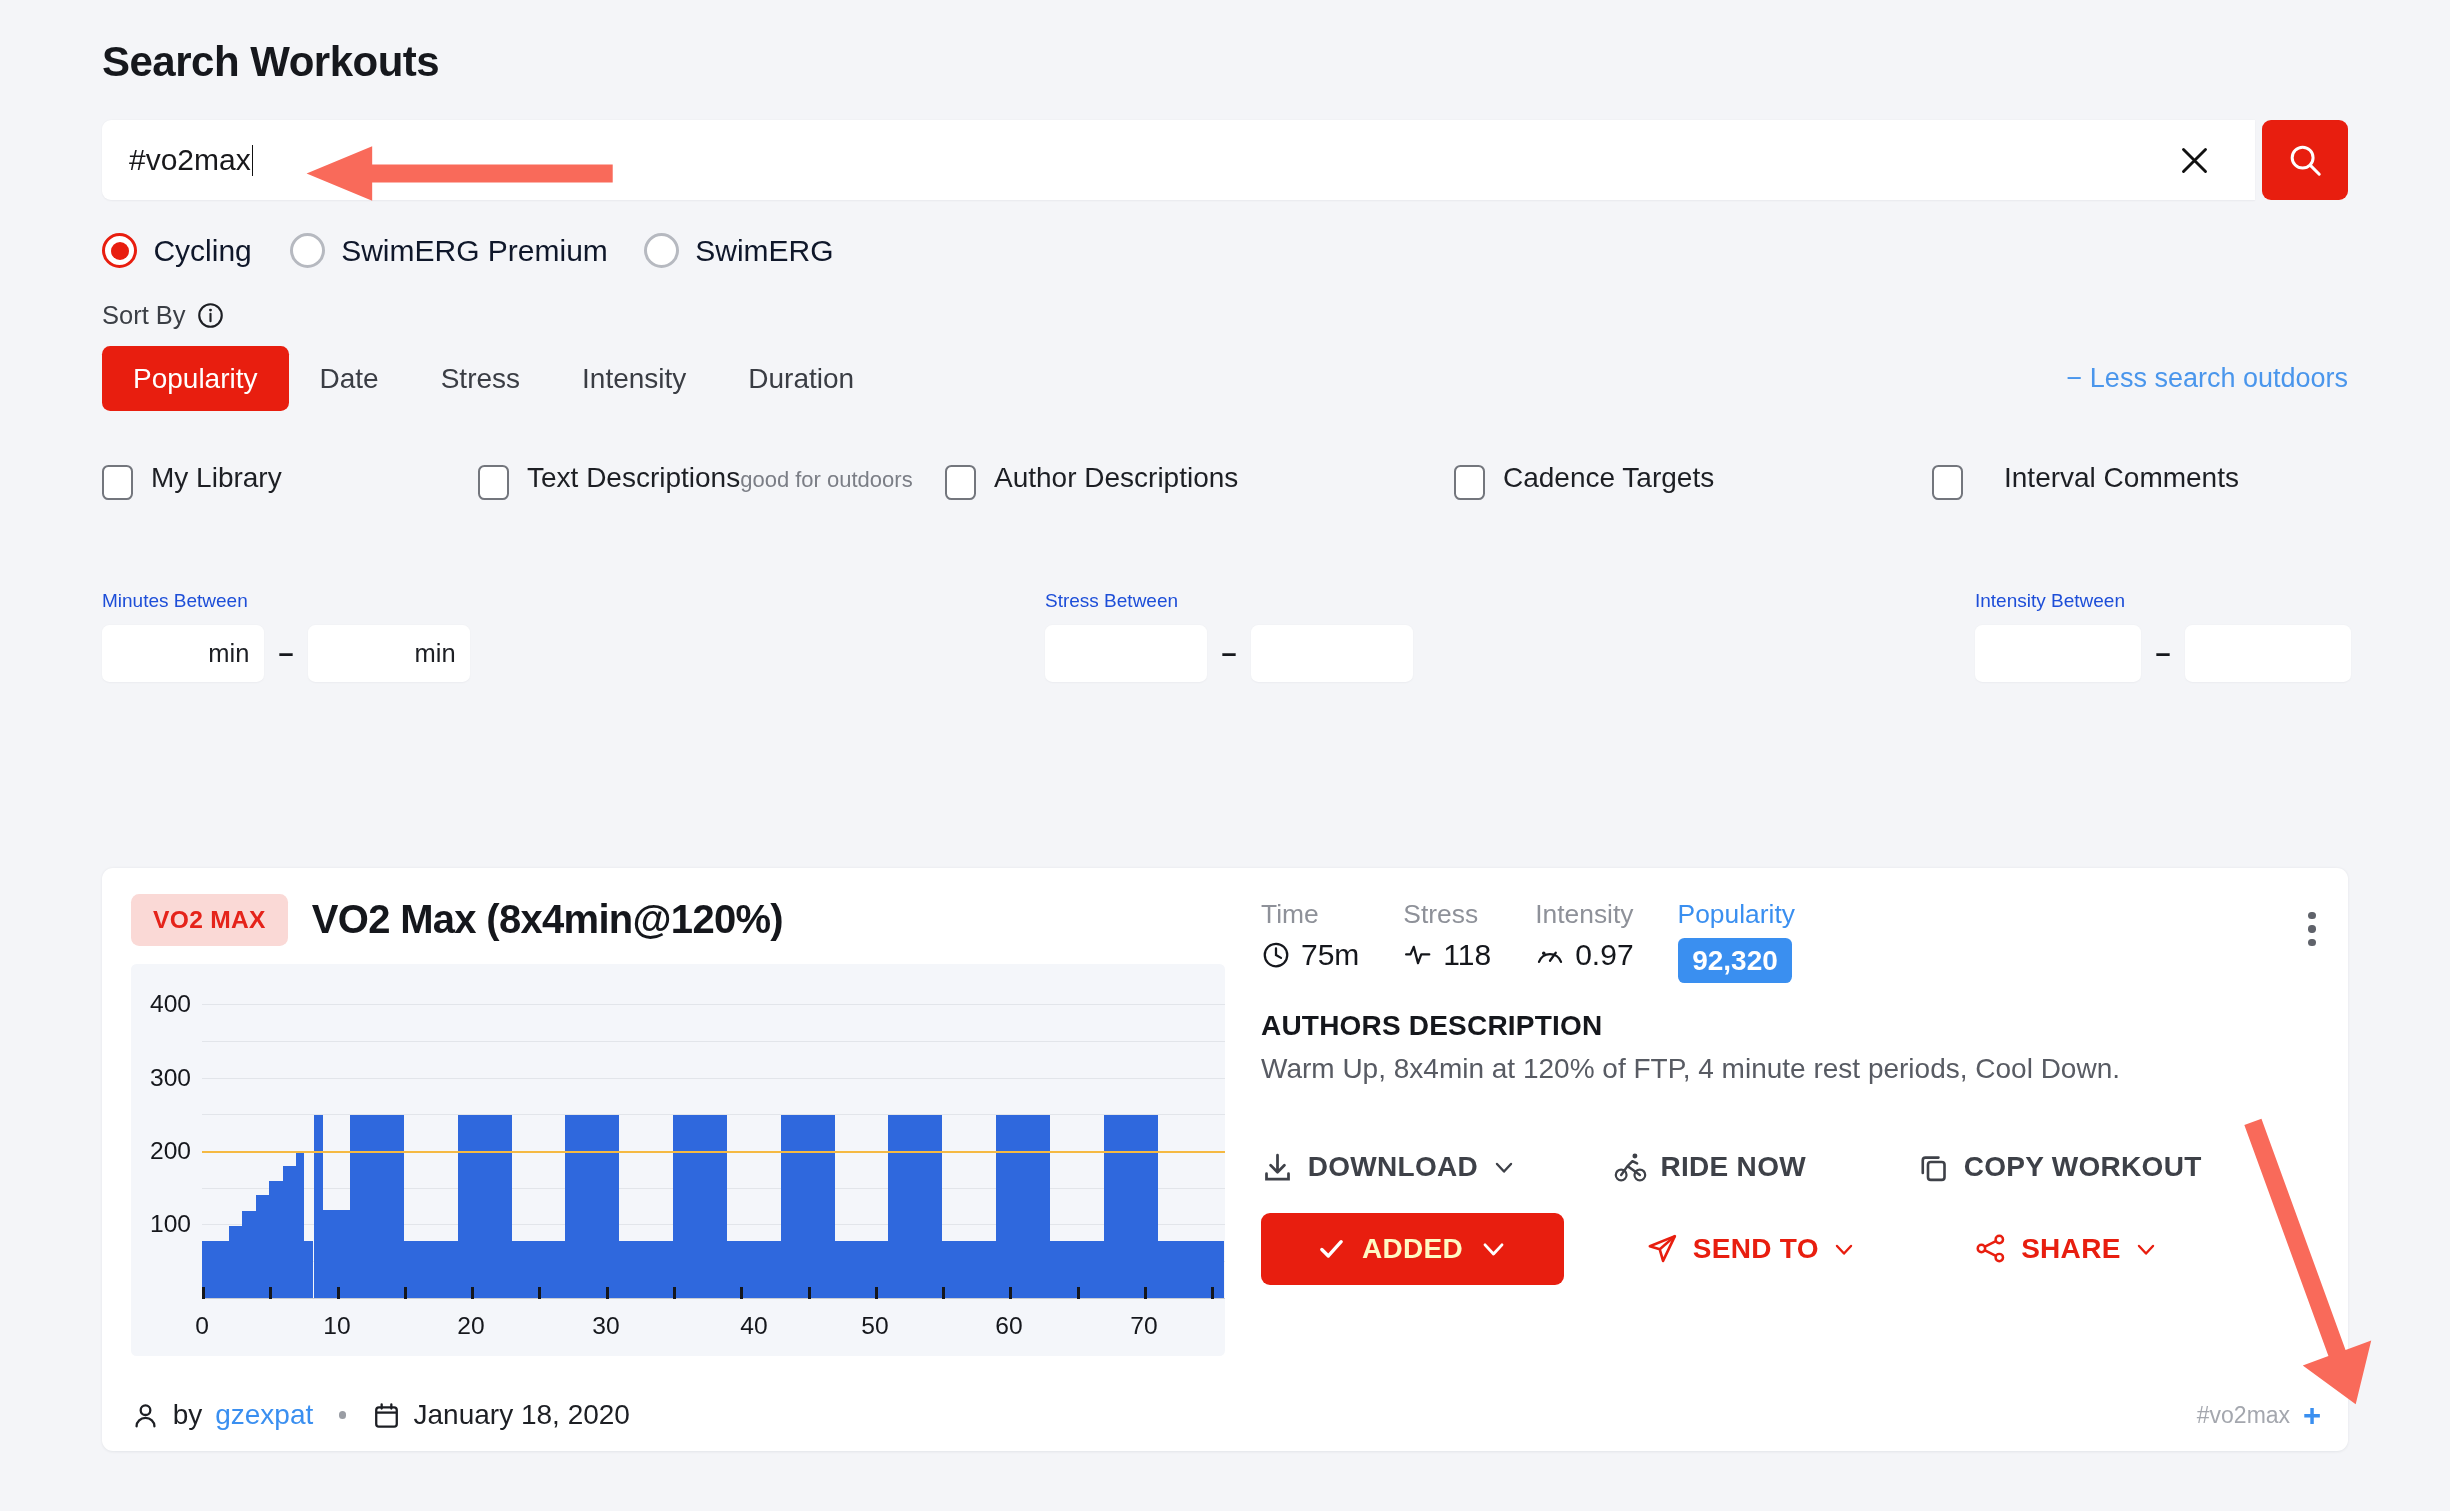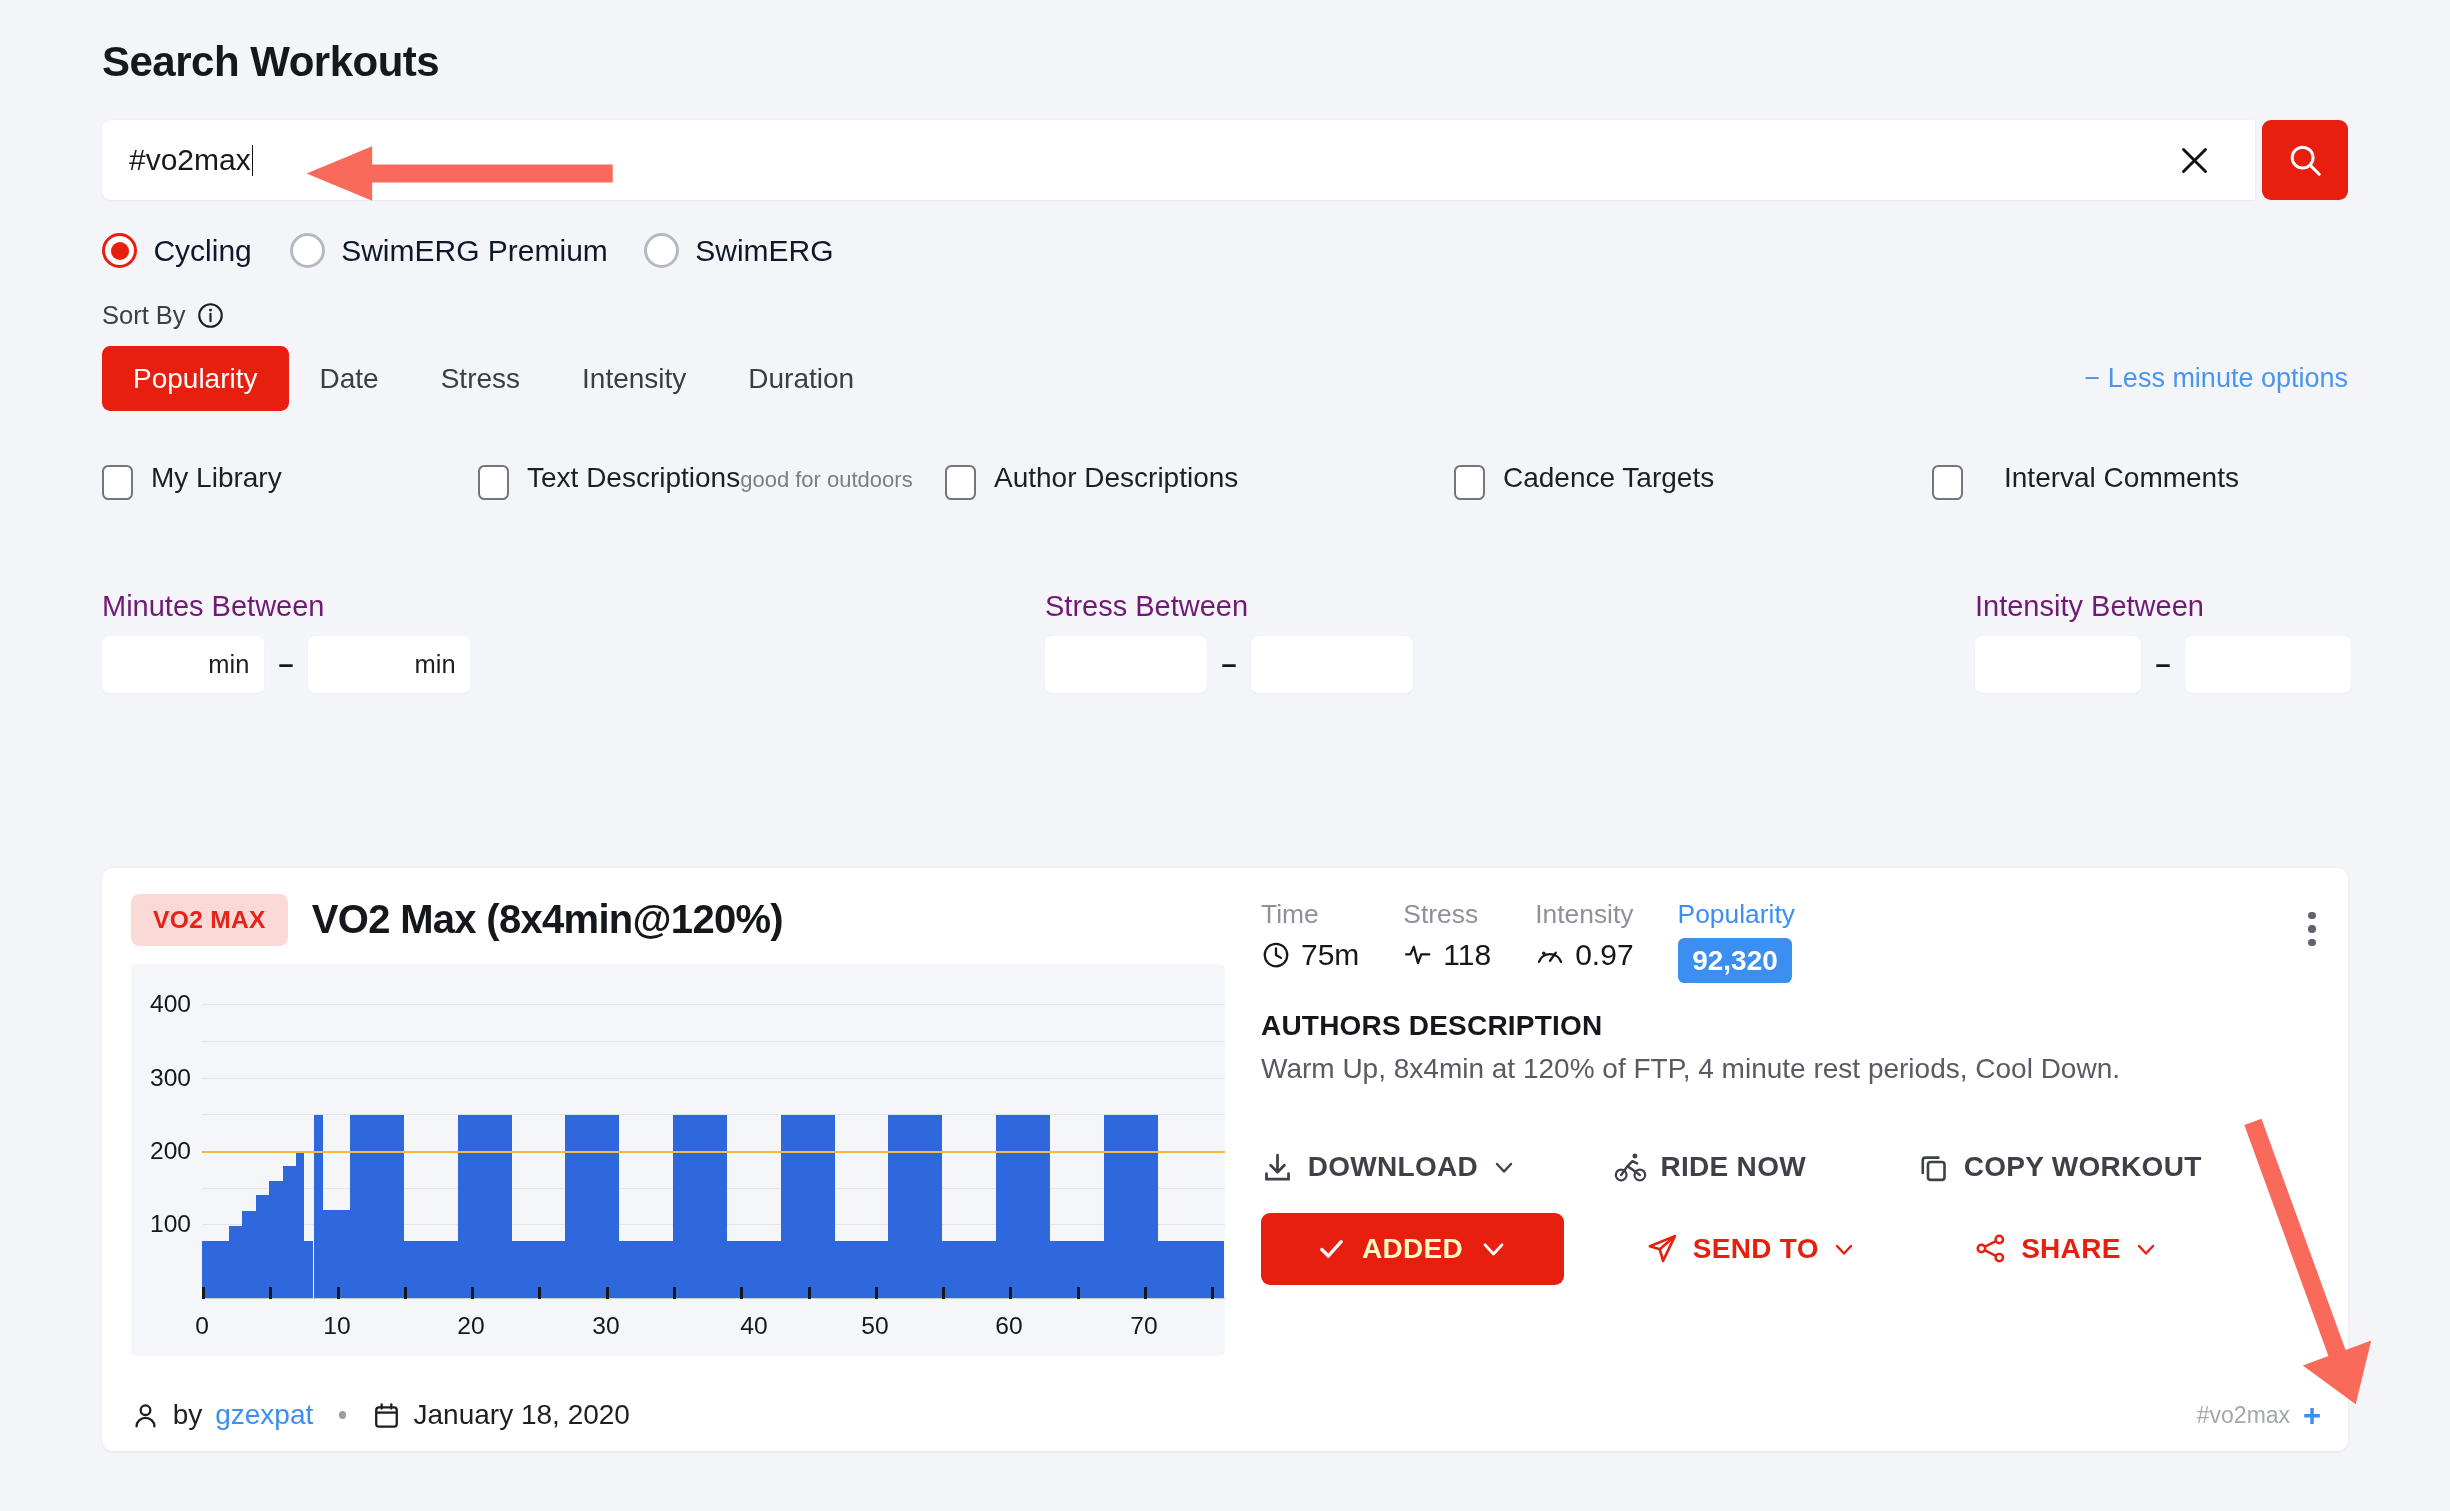--- a/index.html
+++ b/index.html
@@ -84,21 +84,21 @@
     width: 31px; height: 35px; border: 2.7px solid #73767d; border-radius: 6.4px;
     background: #fff; flex: none; margin-top: 2.7px;
   }
   .check-texts { margin-left: 18px; }
   .check-label { font-size: 28px; color: #1d1f24; white-space: nowrap; }
   .check-sub { font-size: 22px; color: #7b7e86; margin-top: 4.6px; white-space: nowrap; }
 
   
   .between-row { margin-top: 46px; position: relative; height: 117px; }
   .between-group { position: absolute; top: 0; }
-  .between-label { font-size: 29px; color: #701a75; }
+  .between-label { font-size: 19px; color: #1d4ed8; }
   .between-fields { margin-top: 12.8px; display: flex; align-items: center; }
   .between-input {
     height: 57px; background: #fff; border-radius: 7.3px; border: none;
     display: flex; align-items: center; justify-content: flex-end;
     padding-right: 14.6px; font-size: 25.5px; color: #1d1f24; cursor: text;
     box-shadow: 0 0.9px 1.8px rgba(16,24,40,.04);
   }
   .dash { font-size: 27px; color: #16181d; margin: 0 14.6px; font-weight: bold; }
 
   
@@ -253,21 +253,21 @@
   </div>
 
   <div class="sort-row">
     <div id="sort-chips" style="display:flex;align-items:center;">
         <div class="sort-chip active">Popularity</div>
         <div class="sort-chip">Date</div>
         <div class="sort-chip">Stress</div>
         <div class="sort-chip">Intensity</div>
         <div class="sort-chip">Duration</div>
       </div>
-    <span class="less-options">− Less minute options</span>
+    <span class="less-options">− Less search outdoors</span>
   </div>
 
   <div class="check-row" id="check-row" style="position: relative; height: 82px;">
       <div class="check-item" style="position: absolute; left: 0px;">
         <span class="check-mark"></span>
         <span class="check-texts"><span class="check-label">My Library</span></span>
       </div>
       <div class="check-item" style="position: absolute; left: 376px;">
         <span class="check-mark"></span>
         <span class="check-texts"><span class="check-label">Text Descriptions</span><span class="check-sub">good for outdoors</span></span>

